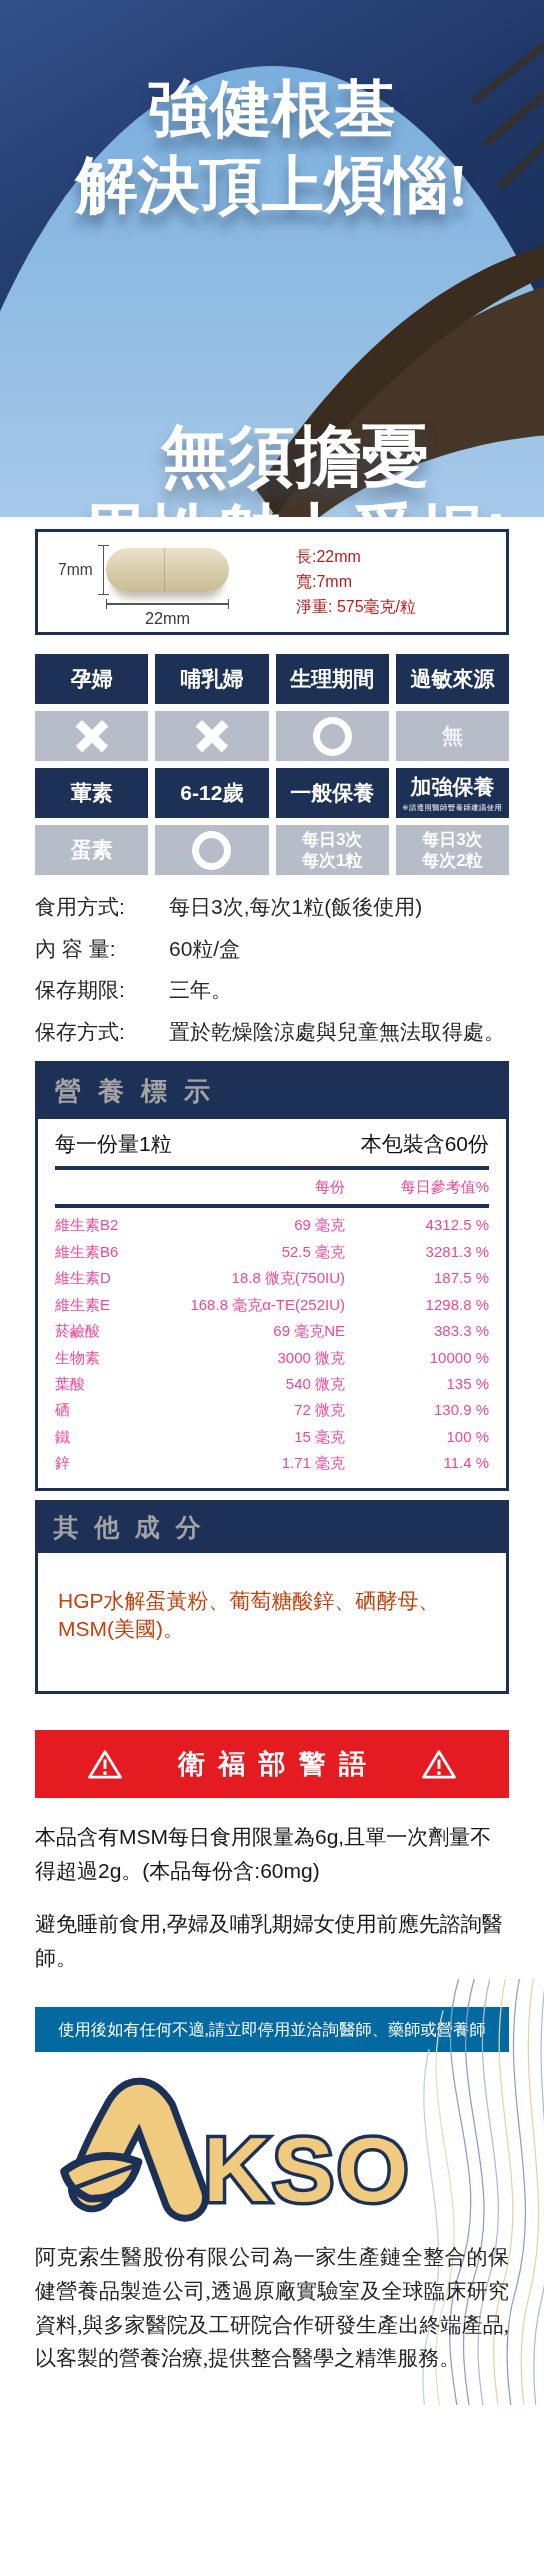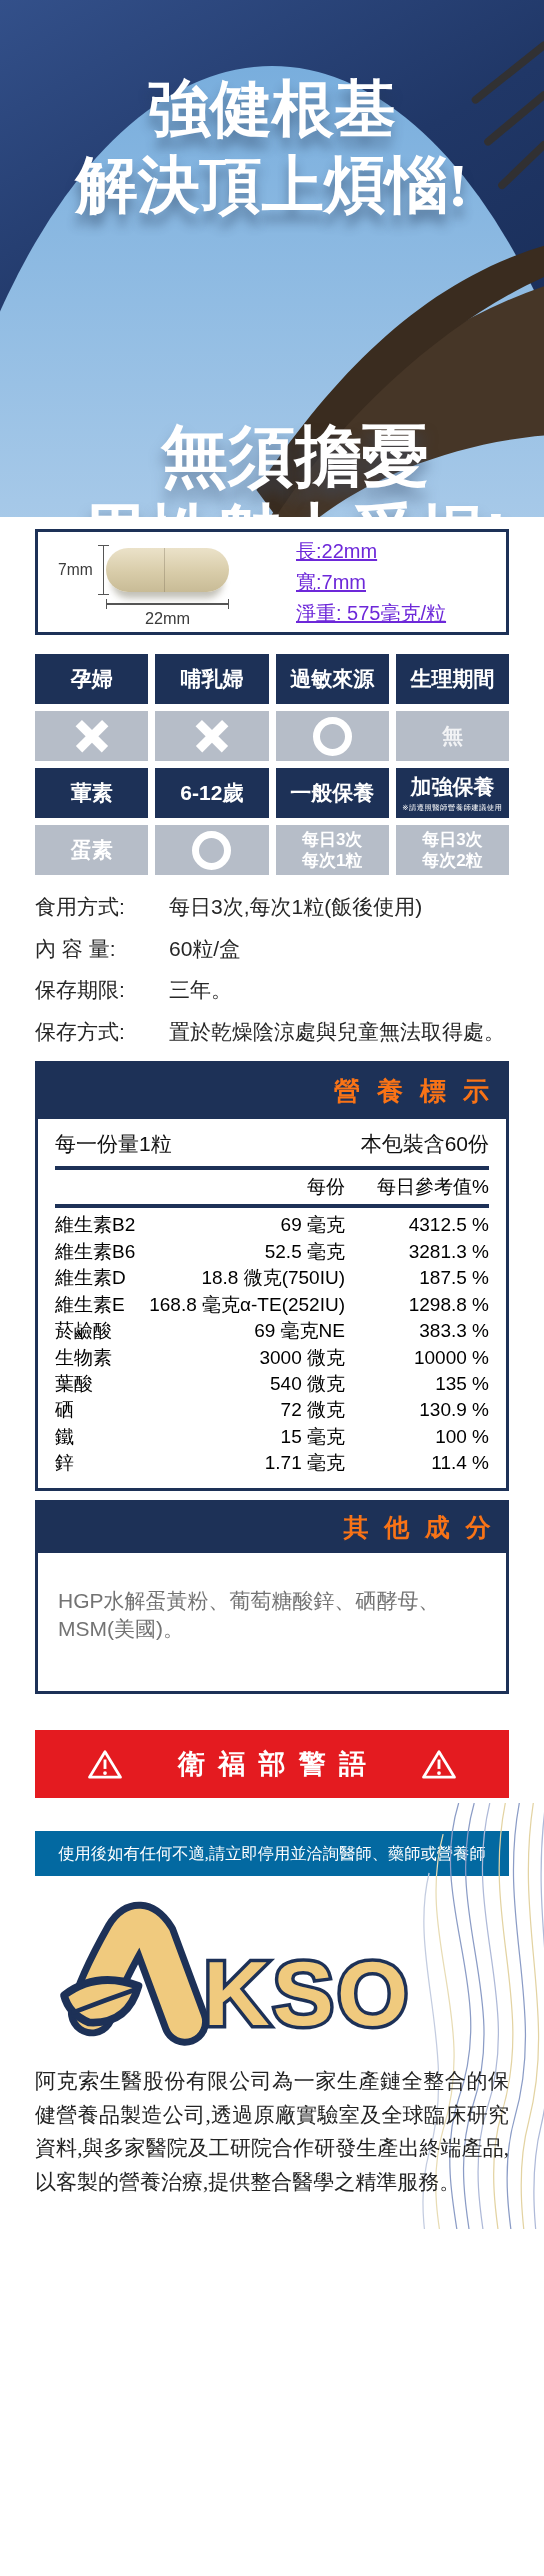--- a/index.html
+++ b/index.html
@@ -35,21 +35,21 @@
         box-shadow:0 12.4px 7.8px -6.2px rgba(120,115,95,.45);}
   .pill::after{content:"";position:absolute;left:47%;top:0;width:1.6px;height:100%;background:rgba(120,110,85,.35);}
   .dim-v{position:absolute;left:0;top:4.7px;display:flex;align-items:center;gap:5.4px;}
   .dim-v .dim-label{font-size:15.6px;color:#3c3c3c;}
   .vline{width:11px;height:48px;border-top:1.6px solid #555;border-bottom:1.6px solid #555;position:relative;}
   .vline::after{content:"";position:absolute;left:4.7px;top:0;width:1.6px;height:100%;background:#555;}
   .dim-h{position:absolute;left:48px;top:59px;width:123px;text-align:center;}
   .hline{display:block;height:10px;border-left:1.6px solid #555;border-right:1.6px solid #555;position:relative;}
   .hline::after{content:"";position:absolute;left:0;top:3.9px;width:100%;height:1.6px;background:#555;}
   .dim-h .dim-label{font-size:16.3px;color:#3c3c3c;}
-  .capsule-specs{font-size:20px;color:#6d28d9;line-height:1.55;text-decoration:underline;}
+  .capsule-specs{font-size:16px;color:#b91c1c;line-height:1.55;}
 
   
   .grid{margin-top:18.7px;display:grid;grid-template-columns:repeat(4,1fr);gap:7px;}
   .cell{height:50px;display:flex;flex-direction:column;align-items:center;justify-content:center;color:#fff;text-align:center;}
   .cell.header{background:#1d3157;font-size:21px;font-weight:bold;}
   .cell.value{background:#b6bdc8;font-size:21px;font-weight:bold;}
   .cell-note{font-size:7.4px;font-weight:normal;margin-top:2.3px;letter-spacing:0.4px;}
   .cell-line{font-size:17px;line-height:1.25;font-weight:bold;}
   .muted{color:rgba(255,255,255,.82);}
   .xmark{position:relative;width:31px;height:31px;display:block;}
@@ -59,36 +59,36 @@
   .ring{width:25px;height:25px;border:7px solid #fff;border-radius:50%;display:block;}
 
   
   .usage{margin-top:18.7px;font-size:21px;color:#262626;}
   .usage-row{display:flex;margin-bottom:15.6px;line-height:1.25;}
   .usage-label{flex:0 0 134px;}
   .usage-value{flex:1;}
 
   
   .nutri{margin-top:15.6px;border:3.1px solid #1d3157;background:#fff;}
-  .band-title{background:#1d3157;color:#f97316;font-size:26px;font-weight:bold;text-align:right;
+  .band-title{background:#1d3157;color:#a3a3a3;font-size:26px;font-weight:bold;text-align:left;
               letter-spacing:17px;padding:10px 0 10px 17px;}
   .nutri-body{padding:4.7px 17px 11px;}
   .serving{display:flex;justify-content:space-between;font-size:21px;color:#111;padding:6.2px 0 7.8px;}
   .rule{height:3.9px;background:#1d3157;}
-  .nrow{display:flex;font-size:19px;color:#000000;line-height:26.4px;}
+  .nrow{display:flex;font-size:15px;color:#ec4899;line-height:26.4px;}
   .nrow.nhead{padding:3.9px 0;}
   .nname{flex:0 0 auto;}
   .namt{flex:1;text-align:right;}
   .npct{flex:0 0 144px;text-align:right;}
   #nutri-rows{padding-top:4.7px;}
 
   
   .other{margin-top:9.3px;border:3.1px solid #1d3157;background:#fff;}
   .other .band-title{font-size:25px;letter-spacing:15.6px;padding:8.6px 0 8.6px 15.6px;}
-  .other-body{padding:34px 20px 48px;font-size:21px;color:#737373;}
+  .other-body{padding:34px 20px 48px;font-size:21px;color:#c2410c;}
 
   
   .warn-banner{margin-top:36px;background:#e41b20;color:#fff;height:68px;
                display:flex;align-items:center;justify-content:center;gap:42px;}
   .warn-title{font-size:27px;font-weight:bold;letter-spacing:13.2px;padding-left:13.2px;}
   .warn-tri{width:36px;height:31px;display:block;}
   .warn-text{margin-top:22px;font-size:21px;color:#161616;line-height:1.6;}
   .warn-text p{margin:0;}
   .warn-text p + p{margin-top:20px;}
   .notice-bar{margin-top:33px;background:#0369a1;color:#fff;font-size:16.3px;
@@ -161,24 +161,24 @@
     </div>
 
     <div class="grid" id="suit-grid">
         <div class="cell header">
           <span>孕婦</span>
         </div>
         <div class="cell header">
           <span>哺乳婦</span>
         </div>
         <div class="cell header">
+          <span>生理期間</span>
+        </div>
+        <div class="cell header">
           <span>過敏來源</span>
-        </div>
-        <div class="cell header">
-          <span>生理期間</span>
         </div>
         <div class="cell value">
           <span class="xmark"></span>
         </div>
         <div class="cell value">
           <span class="xmark"></span>
         </div>
         <div class="cell value">
           <span class="ring"></span>
         </div>
@@ -314,20 +314,24 @@
         <circle cx="32" cy="43.5" r="3.4" fill="#fff"></circle>
       </svg>
       <span class="warn-title">衛福部警語</span>
       <svg class="warn-tri" viewBox="0 0 64 56">
         <path d="M32 5 L60 51 L4 51 Z" fill="none" stroke="#fff" stroke-width="5" stroke-linejoin="round"></path>
         <rect x="29.4" y="19" width="5.2" height="17" fill="#fff"></rect>
         <circle cx="32" cy="43.5" r="3.4" fill="#fff"></circle>
       </svg>
     </div>
 
+    <div class="warn-text">
+      <p>本品含有MSM每日食用限量為6g,且單一次劑量不得超過2g。(本品每份含:60mg)</p>
+      <p>避免睡前食用,孕婦及哺乳期婦女使用前應先諮詢醫師。</p>
+    </div>
 
     <div class="notice-bar">使用後如有任何不適,請立即停用並洽詢醫師、藥師或營養師</div>
   </div>
 
   <footer class="footer">
     <svg class="swirls" viewBox="0 0 270 760">
       <g fill="none" stroke-width="1.6">
         <path d="M150 0 C110 130 200 240 150 380 C110 500 190 640 160 760" stroke="#8b9cc6"></path>
         <path d="M170 0 C130 140 215 250 168 390 C128 510 205 650 178 760" stroke="#8b9cc6"></path>
         <path d="M190 0 C155 145 232 255 186 395 C148 515 222 655 196 760" stroke="#aeb9d8"></path>

